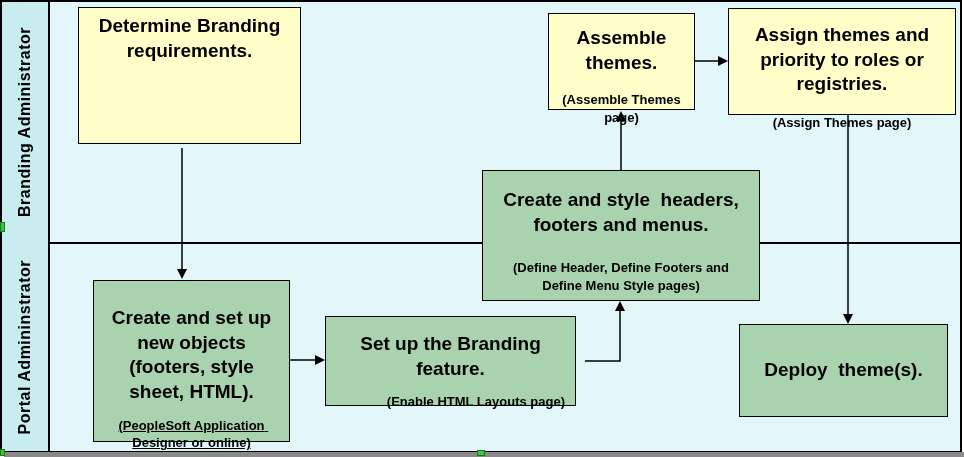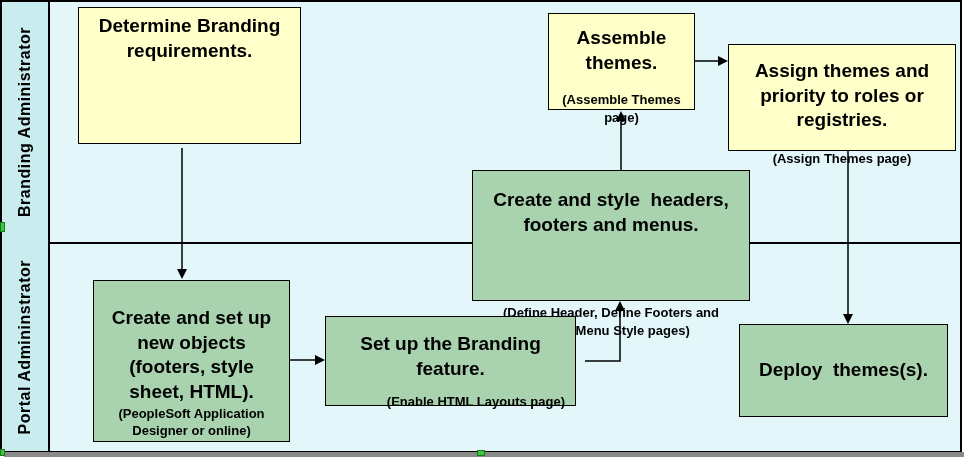--- a/index.html
+++ b/index.html
@@ -90,26 +90,26 @@
   .box-subtitle {
     font-size: 13px;
     font-weight: bold;
     line-height: 1.35;
     white-space: pre-wrap;
   }
   
   .box-determine      { left: 78px;  top: 7px;  width: 223px; height: 137px; padding: 6px 16px; }
   .box-assemble       { left: 548px; top: 13px;  width: 147px; height: 97px;  padding: 12px 9px 0; }
   .box-assemble .box-subtitle { margin-top: 16px; }
-  .box-assign         { left: 728px; top: 8px;   width: 228px; height: 107px; padding: 14px 8px 0; margin-top: 36px; }
+  .box-assign         { left: 728px; top: 8px;   width: 228px; height: 107px; padding: 14px 8px 0; }
   .box-assign .box-subtitle { margin-top: 17px; }
-  .box-create-style   { left: 472px; top: 170px; width: 278px; height: 131px; padding: 17px 10px 0; gap: 45px; }
+  .box-create-style   { left: 482px; top: 170px; width: 278px; height: 131px; padding: 17px 10px 0; }
   .box-create-style .box-subtitle { margin-top: 22px; }
   .box-create-objects { left: 93px;  top: 280px; width: 197px; height: 162px; padding: 25px 10px 0; }
-  .box-create-objects .box-subtitle { margin-left: -5px; margin-right: -5px; }
+  .box-create-objects .box-subtitle { margin-top: 12px; margin-left: -5px; margin-right: -5px; text-decoration: underline; }
   .box-setup          { left: 325px; top: 316px; width: 251px; height: 90px;  padding: 15px 10px 16px; align-items: flex-end; }
   .box-setup .box-subtitle { margin-top: 12px; }
   .box-deploy         { left: 739px; top: 324px; width: 209px; height: 93px;  justify-content: center; padding: 6px 10px; }
   .handle {
     position: absolute;
     background: var(--handle, #3CC83C);
     border: 1px solid #1A7A1A;
     box-sizing: border-box;
     z-index: 5;
   }
@@ -179,20 +179,20 @@
     <span class="box-title">Create and set up new objects (footers, style sheet, HTML).</span>
     <span class="box-subtitle">(PeopleSoft Application Designer or online)</span>
   </div>
 
   <div class="box green box-setup">
     <span class="box-title">Set up the Branding feature.</span>
     <span class="box-subtitle">(Enable HTML Layouts page)</span>
   </div>
 
   <div class="box green box-deploy">
-    <span class="box-title">Deploy  themes(s).</span>
+    <span class="box-title">Deploy  theme(s).</span>
   </div>
 
   <div class="handle handle-left-mid"></div>
   <div class="handle handle-bottom-left"></div>
   <div class="handle handle-bottom-mid"></div>
 
 </div>
 
 </body></html>

